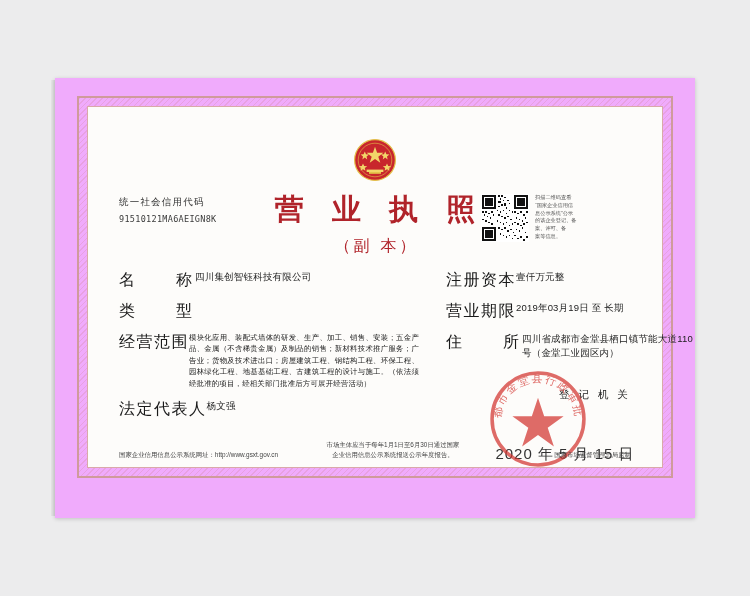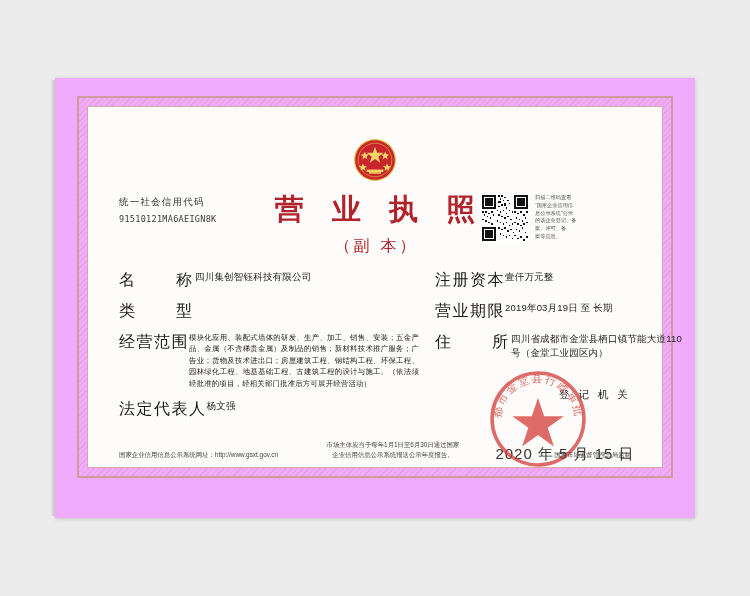--- a/index.html
+++ b/index.html
@@ -158,21 +158,21 @@
     left: 0; right: 0;
     top: 138px;
   }
   .col-left {
     position: absolute;
     left: 0;
     width: 300px;
   }
   .col-right {
     position: absolute;
-    left: 316px;
+    left: 327px;
     width: 250px;
   }
   .field {
     display: flex;
     margin-bottom: 10px;
     align-items: flex-start;
   }
   .f-label {
     flex: 0 0 62px;
     font-size: 16px;

